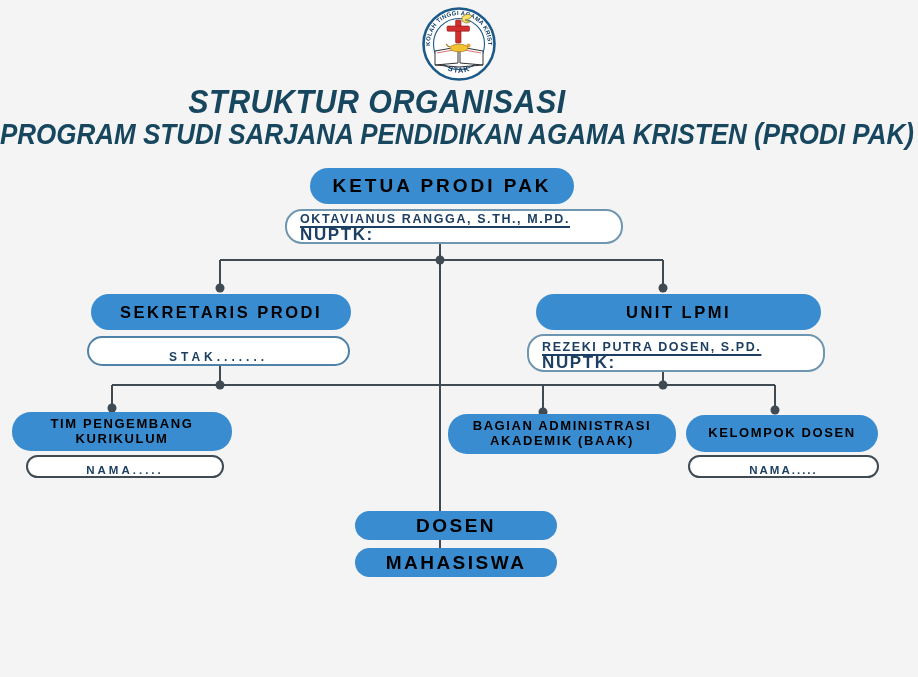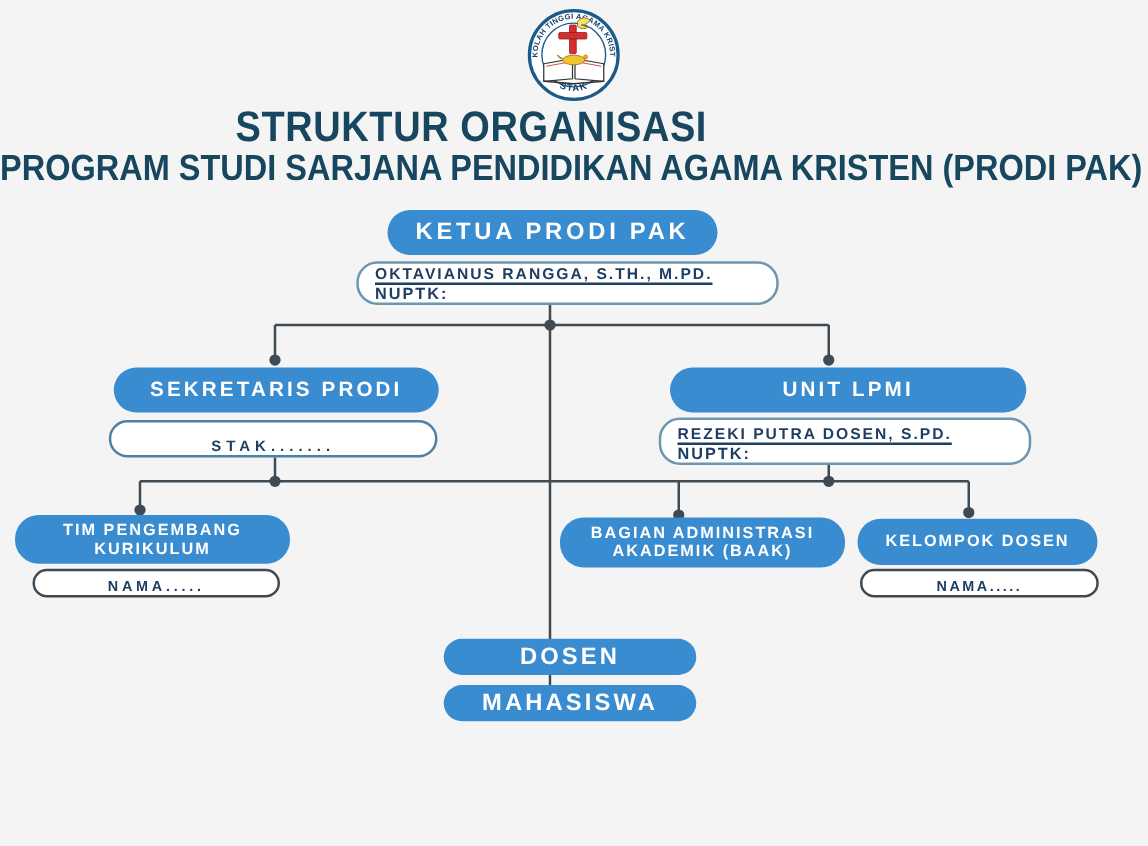--- a/index.html
+++ b/index.html
@@ -16,39 +16,39 @@
   html,body{width:918px;height:677px;overflow:hidden;}
   body{background:var(--page-bg);font-family:"Liberation Sans",sans-serif;}
   .canvas{position:relative;width:918px;height:677px;background:var(--page-bg);}
 
   svg.connectors{position:absolute;left:0;top:0;width:918px;height:677px;z-index:1;}
   svg.connectors line{stroke:var(--line-dark);stroke-width:2;}
   svg.connectors circle{fill:var(--line-dark);}
 
   .logo{position:absolute;left:399px;top:4px;width:120px;height:80px;z-index:2;}
 
-  .header{position:absolute;left:0;top:84px;width:754px;text-align:center;z-index:2;color:var(--title-navy);}
+  .header{position:absolute;left:0;top:84px;width:754px;text-align:center;z-index:2;color:var(--title-navy);font-style:italic;}
   .header .t1{font-size:31px;font-weight:bold;letter-spacing:0.5px;transform:scale(0.98,1.1);transform-origin:center top;line-height:31px;}
   .header .t2{font-size:26px;font-weight:bold;letter-spacing:0px;white-space:nowrap;transform:scale(1.0,1.12);transform-origin:center top;line-height:31px;margin-top:2px;}
 
-  .pill{position:absolute;z-index:3;background:var(--accent-blue);color:#ffffff;font-weight:bold;
+  .pill{position:absolute;z-index:3;background:var(--accent-blue);color:#000000;font-weight:bold;
         display:flex;align-items:center;justify-content:center;text-align:center;
         letter-spacing:2.5px;border-radius:19px;line-height:1.15;}
   .pill.big{font-size:19px;letter-spacing:3px;}
   .pill.mid{font-size:16.5px;}
   .pill.small{font-size:13px;letter-spacing:1.6px;padding:0 8px;}
   .pill.tiny{font-size:19px;letter-spacing:2.5px;}
 
   .namebox{position:absolute;z-index:3;background:#fff;border:2px solid var(--border-steel);
            border-radius:17px;display:flex;align-items:flex-end;color:var(--text-navy);font-weight:bold;}
   .namebox.center{justify-content:center;}
   .namebox.left{justify-content:flex-start;padding-left:13px;}
   .namebox .lines{line-height:15px;}
   .uname{font-size:12.5px;letter-spacing:1.6px;text-decoration:underline;text-underline-offset:3px;text-decoration-thickness:1.5px;}
-  .nuptk{font-size:13px;letter-spacing:1.6px;}
+  .nuptk{font-size:17px;letter-spacing:1.6px;}
   .nm{font-size:12px;letter-spacing:4px;}
   .nm.ls3{letter-spacing:3px;font-size:11.5px;}
   .nm.ls2{letter-spacing:2px;font-size:11.5px;}
   .b-light{border-color:var(--border-steel-light);}
   .b-steel{border-color:var(--border-steel);}
   .b-dark{border-color:var(--border-dark);}
 </style>
 </head>
 <body>
 

